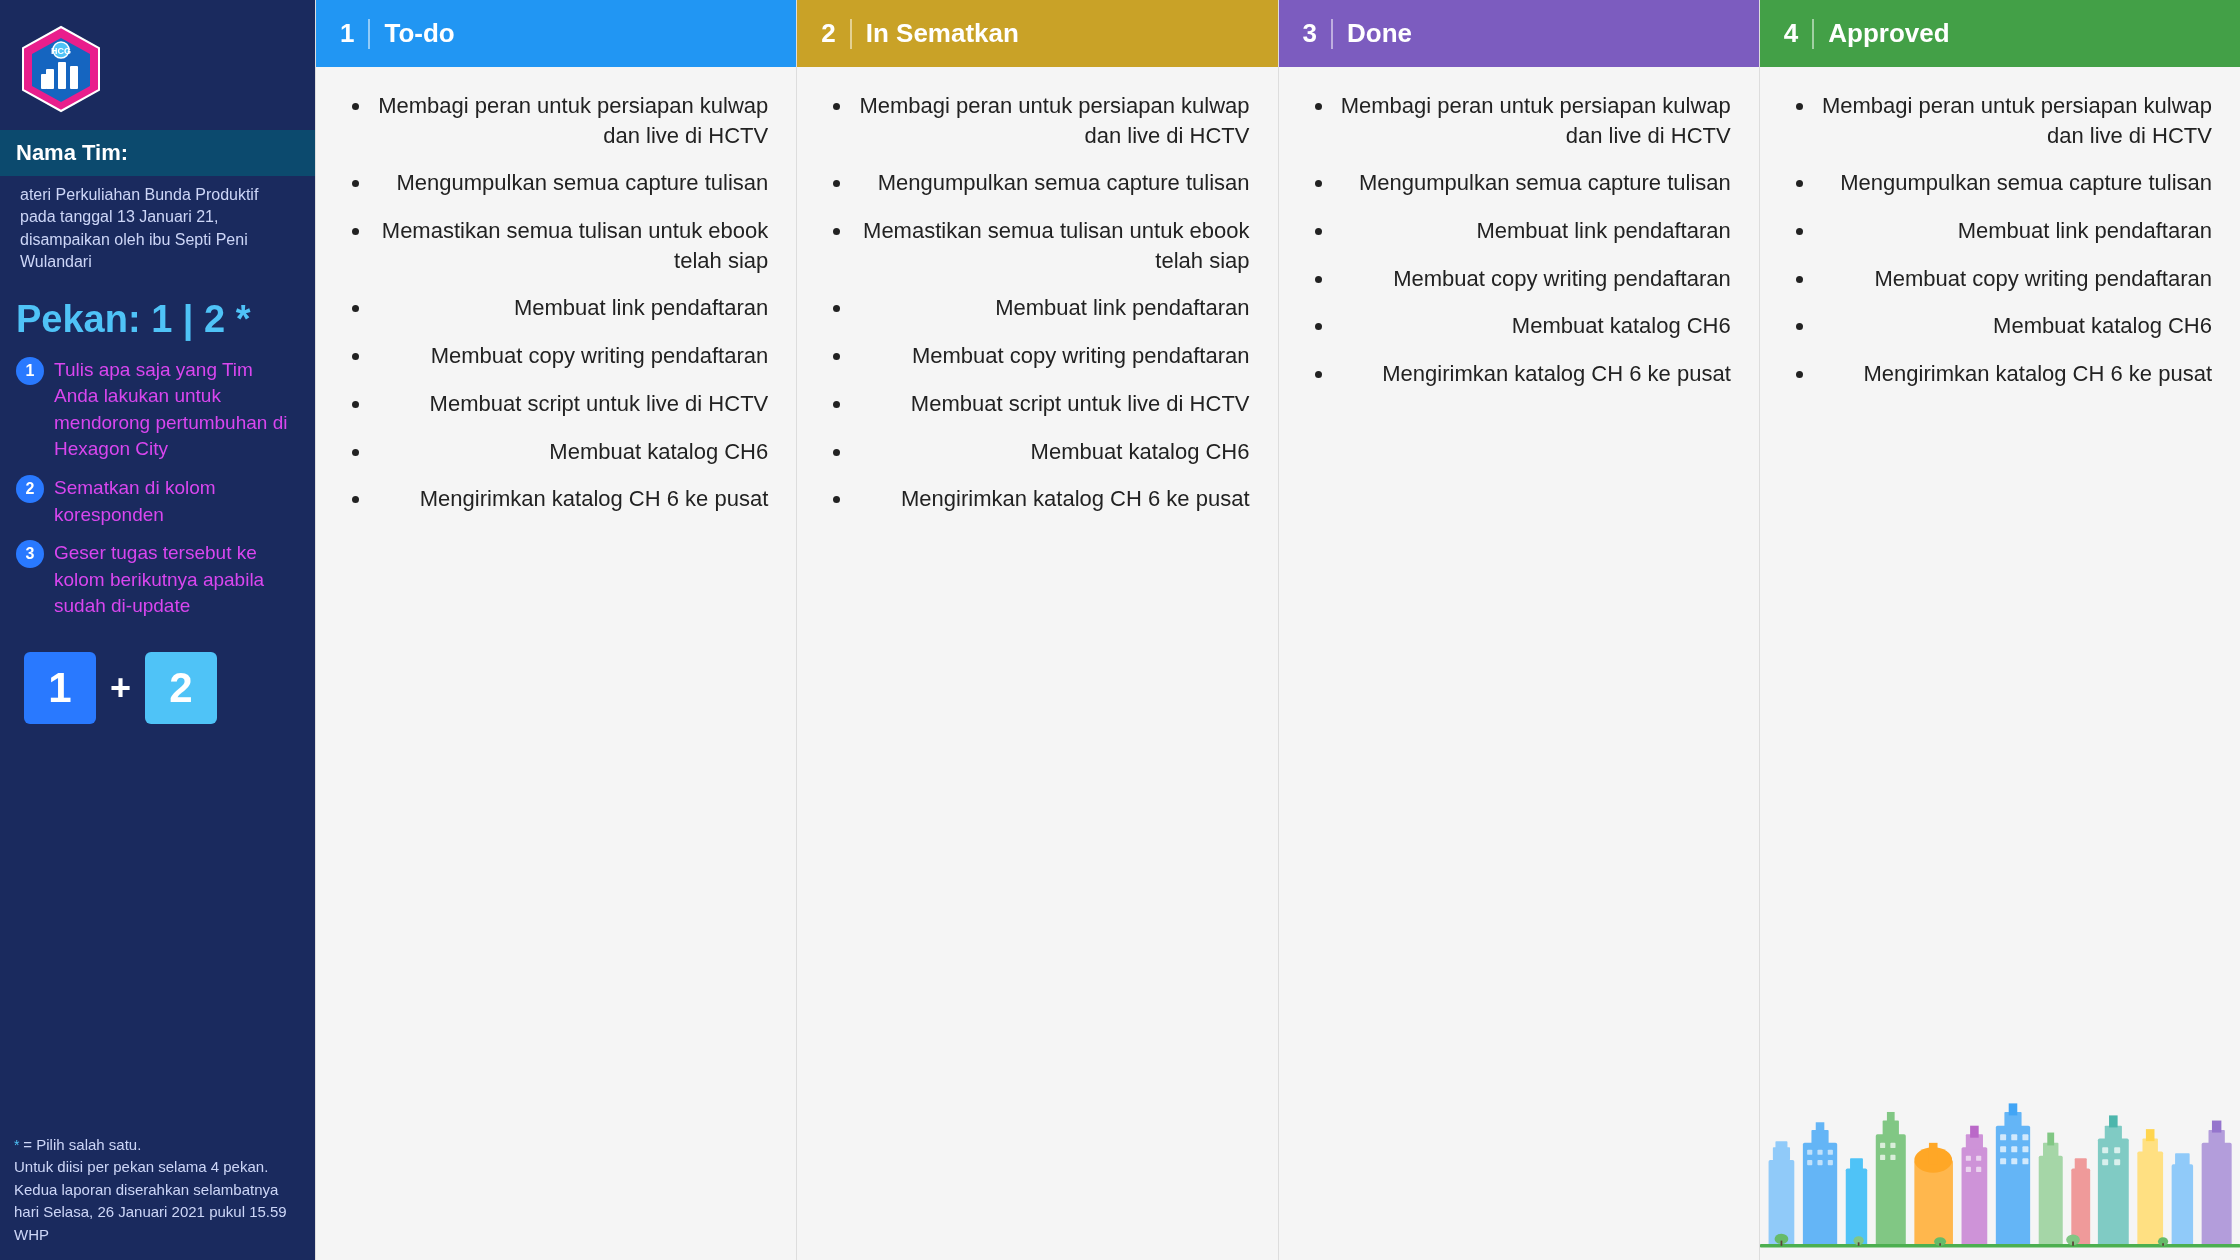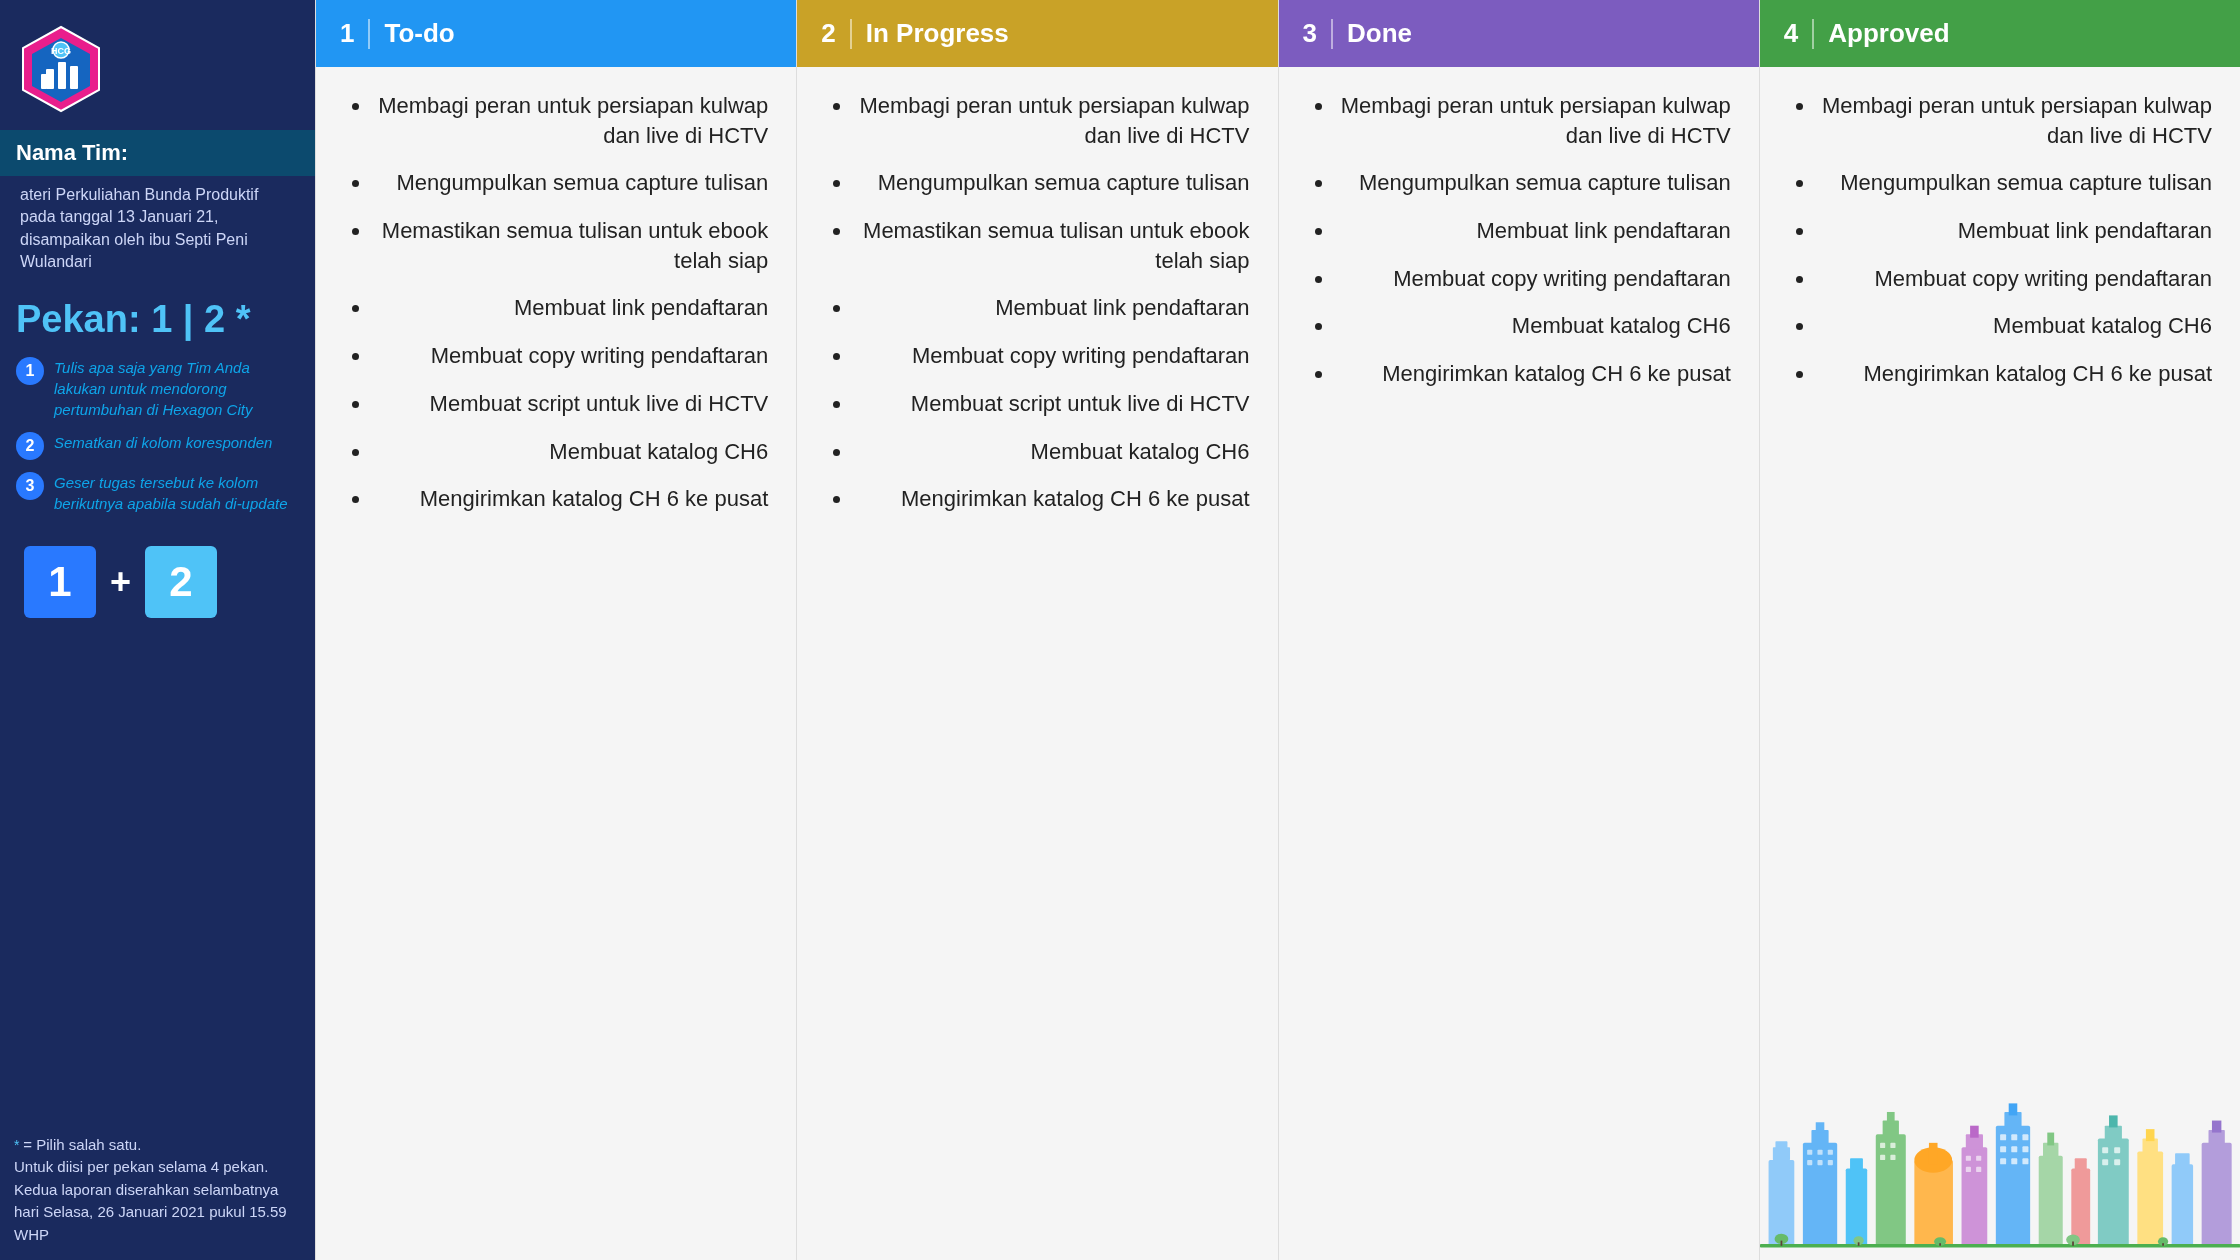--- a/index.html
+++ b/index.html
@@ -93,24 +93,23 @@
       height: 28px;
       min-width: 28px;
       display: flex;
       align-items: center;
       justify-content: center;
       font-size: 16px;
       font-weight: 700;
     }
 
     .instruction-text {
-      font-size: 15px;
+      font-size: 19px;
       line-height: 1.4;
-      color: #0ea5e9;
-      font-style: italic;
+      color: #d946ef;
     }
 
     .pekan-boxes {
       display: flex;
       align-items: center;
       gap: 14px;
       padding: 24px 24px 8px 24px;
     }
 
     .pekan-box {
@@ -317,21 +316,21 @@
         <li>Membuat katalog CH6</li>
         <li>Mengirimkan katalog CH 6 ke pusat</li>
       </ul>
     </div>
   </div>
 
   <div class="kanban-column col-inprogress">
     <div class="column-header">
       <span class="col-num">2</span>
       <div class="col-divider"></div>
-      <span class="col-title">In Progress</span>
+      <span class="col-title">In Sematkan</span>
     </div>
     <div class="column-body">
       <ul class="task-list">
         <li>Membagi peran untuk persiapan kulwap dan live di HCTV</li>
         <li>Mengumpulkan semua capture tulisan</li>
         <li>Memastikan semua tulisan untuk ebook telah siap</li>
         <li>Membuat link pendaftaran</li>
         <li>Membuat copy writing pendaftaran</li>
         <li>Membuat script untuk live di HCTV</li>
         <li>Membuat katalog CH6</li>

